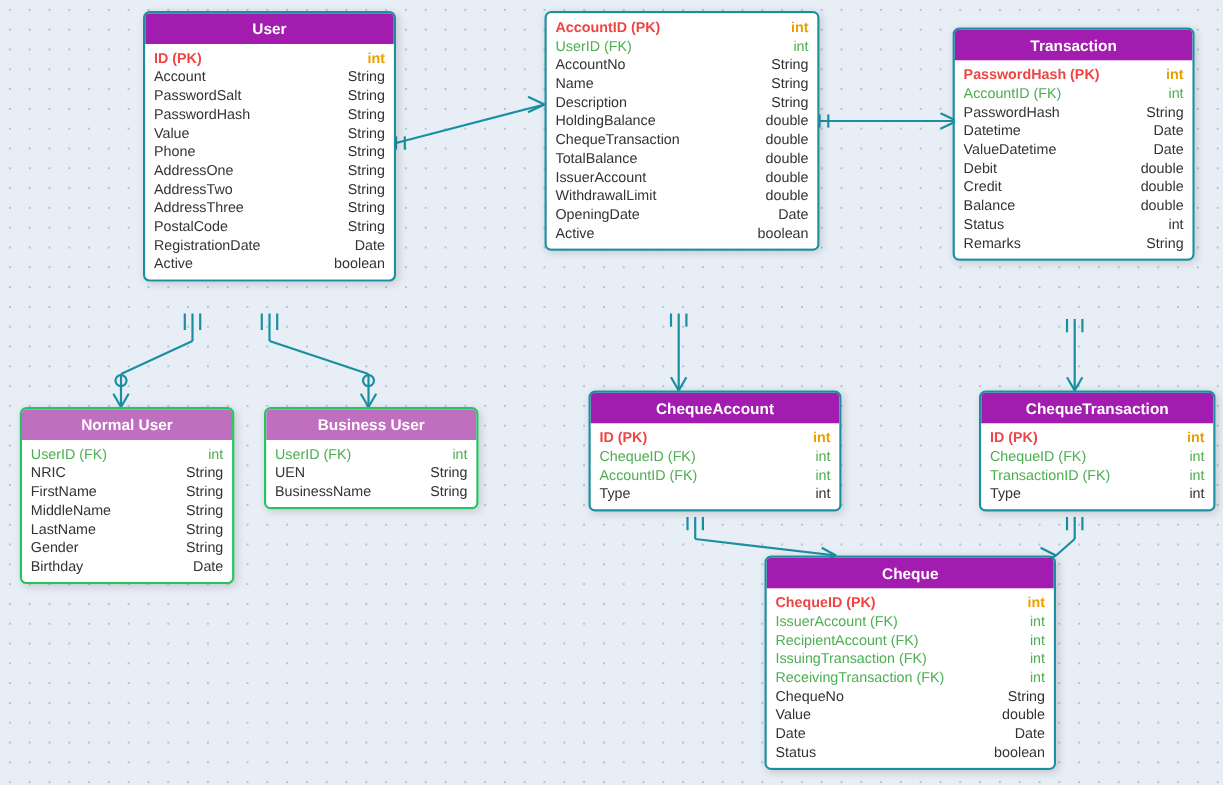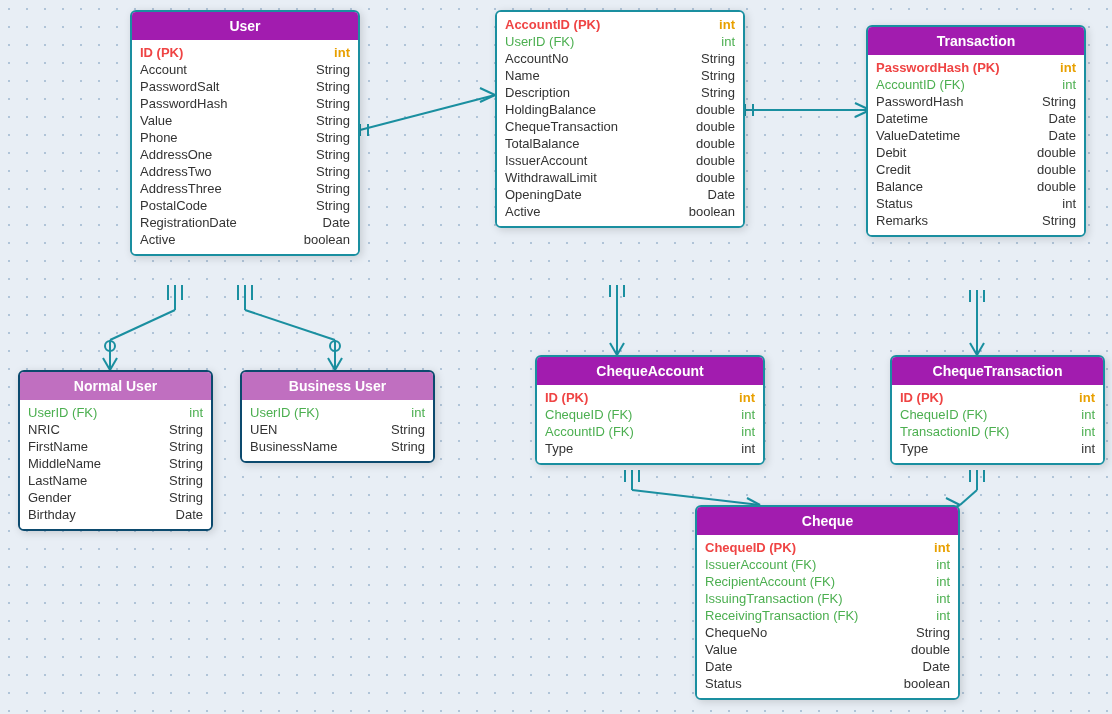--- a/index.html
+++ b/index.html
@@ -41,21 +41,21 @@
     .entity-row .field-name { color: #333; }
     .entity-row .field-type { color: #333; text-align: right; }
     .entity-row.pk .field-name { color: #ef4444; font-weight: bold; }
     .entity-row.fk .field-name { color: #4caf50; }
     .entity-row.pk .field-type { color: #e8a000; font-weight: bold; }
     .entity-row.fk .field-type { color: #4caf50; }
 
     .blue-header { background-color: #a21caf; }
     .purple-header { background-color: #c06fc0; }
     .blue-border { border: 2px solid #1a8fa0; }
-    .purple-border { border: 2px solid #0c4a6e; }
+    .purple-border { border: 2px solid #22c55e; }
 
     svg.connectors {
       position: absolute;
       top: 0; left: 0;
       width: 1112px;
       height: 714px;
       pointer-events: none;
     }
     .connector-line {
       fill: none;

